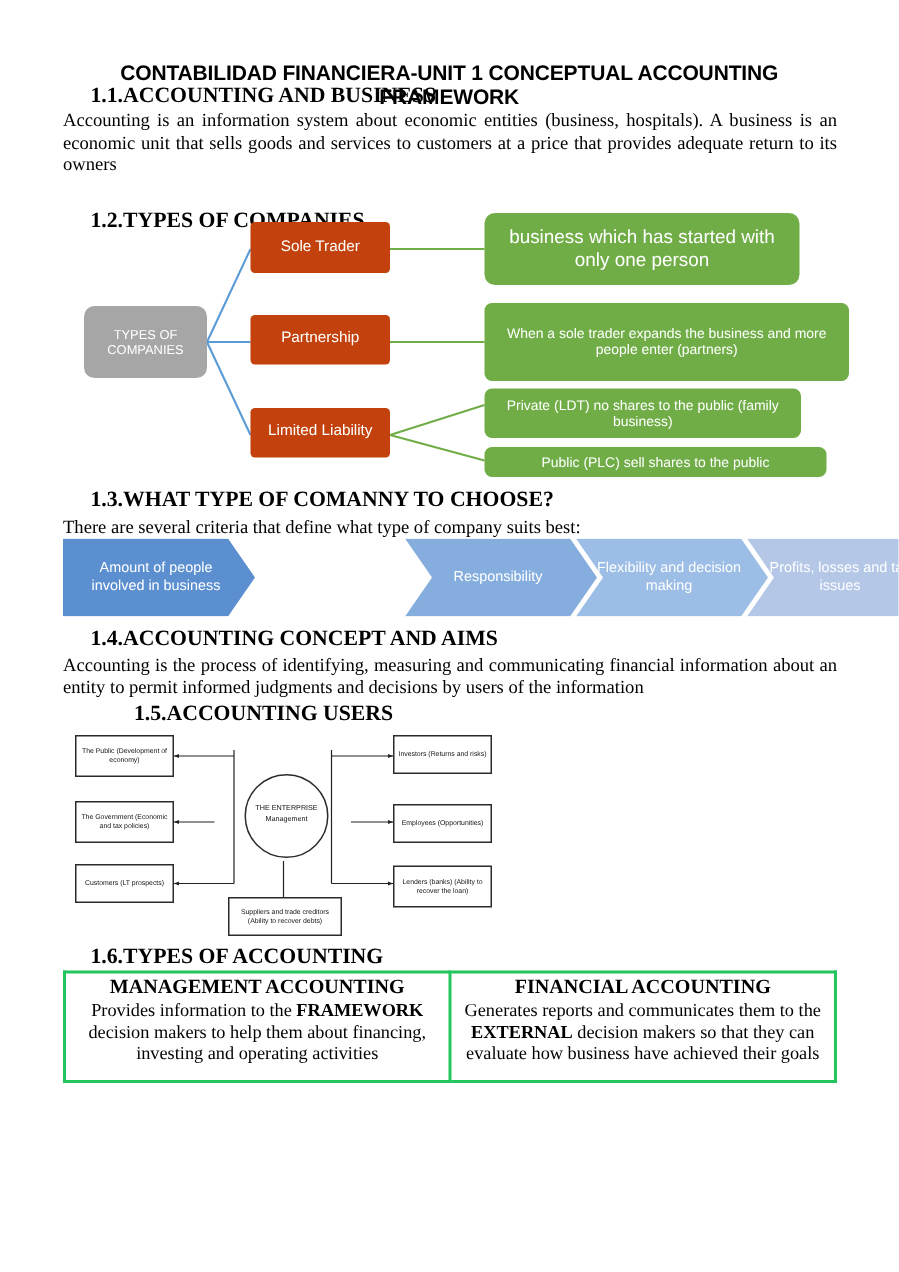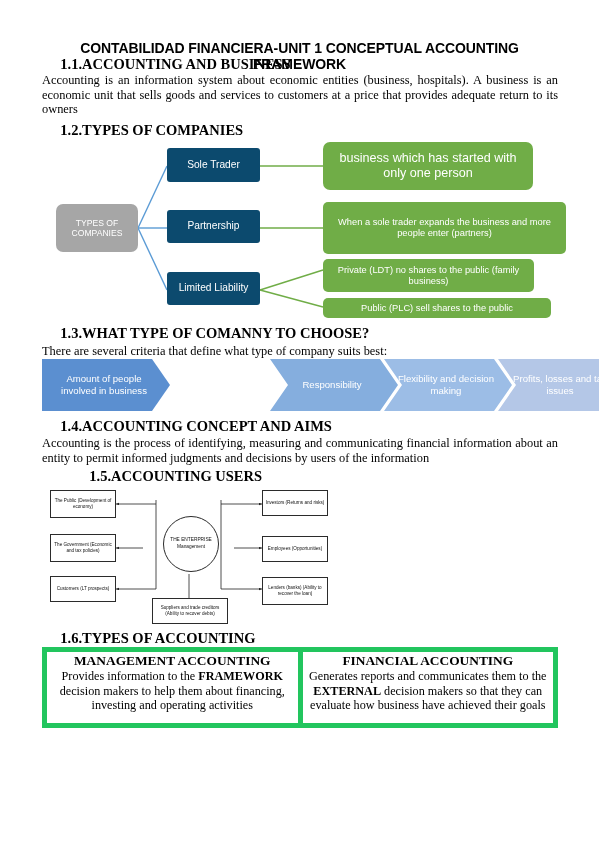--- a/index.html
+++ b/index.html
@@ -65,21 +65,21 @@
     justify-content: center;
     text-align: center;
     line-height: 1.18;
   }
   .node.gray {
     background: #a6a6a6;
     border-radius: 7px;
     font-size: 8.6px;
   }
   .node.blue {
-    background: #0c4a6e;
+    background: #c2410c;
     border-radius: 3px;
     font-size: 10.2px;
   }
   .node.green {
     background: #70ad47;
     border-radius: 5px;
     font-size: 9.3px;
     padding: 2px 6px;
   }
   .node.green.big { font-size: 12.6px; border-radius: 7px; }
@@ -144,21 +144,21 @@
   
   .tbl {
     position: absolute;
     left: 42px;
     top: 647px;
     width: 516px;
     border-collapse: collapse;
     table-layout: fixed;
   }
   .tbl td {
-    border: 5px solid #22c55e;
+    border: 2px solid #22c55e;
     vertical-align: top;
     padding: 2px 5px 10px 5px;
     font-family: "Liberation Serif", serif;
     font-size: 12.2px;
     line-height: 14.4px;
     text-align: center;
   }
   .tbl .th {
     display: block;
     font-weight: bold;
@@ -172,21 +172,21 @@
 
 <div class="page">
 
   <div class="doc-title">CONTABILIDAD FINANCIERA-UNIT 1 CONCEPTUAL ACCOUNTING FRAMEWORK</div>
 
   <div class="heading" style="left:42px; top:56px;">
     <span class="num">1.1.</span><span>ACCOUNTING AND BUSINESS</span>
   </div>
   <div class="para" style="left:42px; top:73px; width:516px;">Accounting is an information system about economic entities (business, hospitals). A business is an economic unit that sells goods and services to customers at a price that provides adequate return to its owners</div>
 
-  <div class="heading" style="left:42px; top:122px;font-family:Liberation Serif, serif;">
+  <div class="heading" style="left:42px; top:139px;font-family:Liberation Serif, serif;">
     <span class="num">1.2.</span><span>TYPES OF COMPANIES</span>
   </div>
 
   <div class="map">
     <svg class="connector" width="515" height="175" style="left:0; top:0;">
       <line x1="96" y1="88" x2="125" y2="26" stroke="#5b9bd5" stroke-width="1.4"></line>
       <line x1="96" y1="88" x2="125" y2="88" stroke="#5b9bd5" stroke-width="1.4"></line>
       <line x1="96" y1="88" x2="125" y2="150" stroke="#5b9bd5" stroke-width="1.4"></line>
       <line x1="218" y1="26" x2="281" y2="26" stroke="#70ad47" stroke-width="1.4"></line>
       <line x1="218" y1="88" x2="281" y2="88" stroke="#70ad47" stroke-width="1.4"></line>

